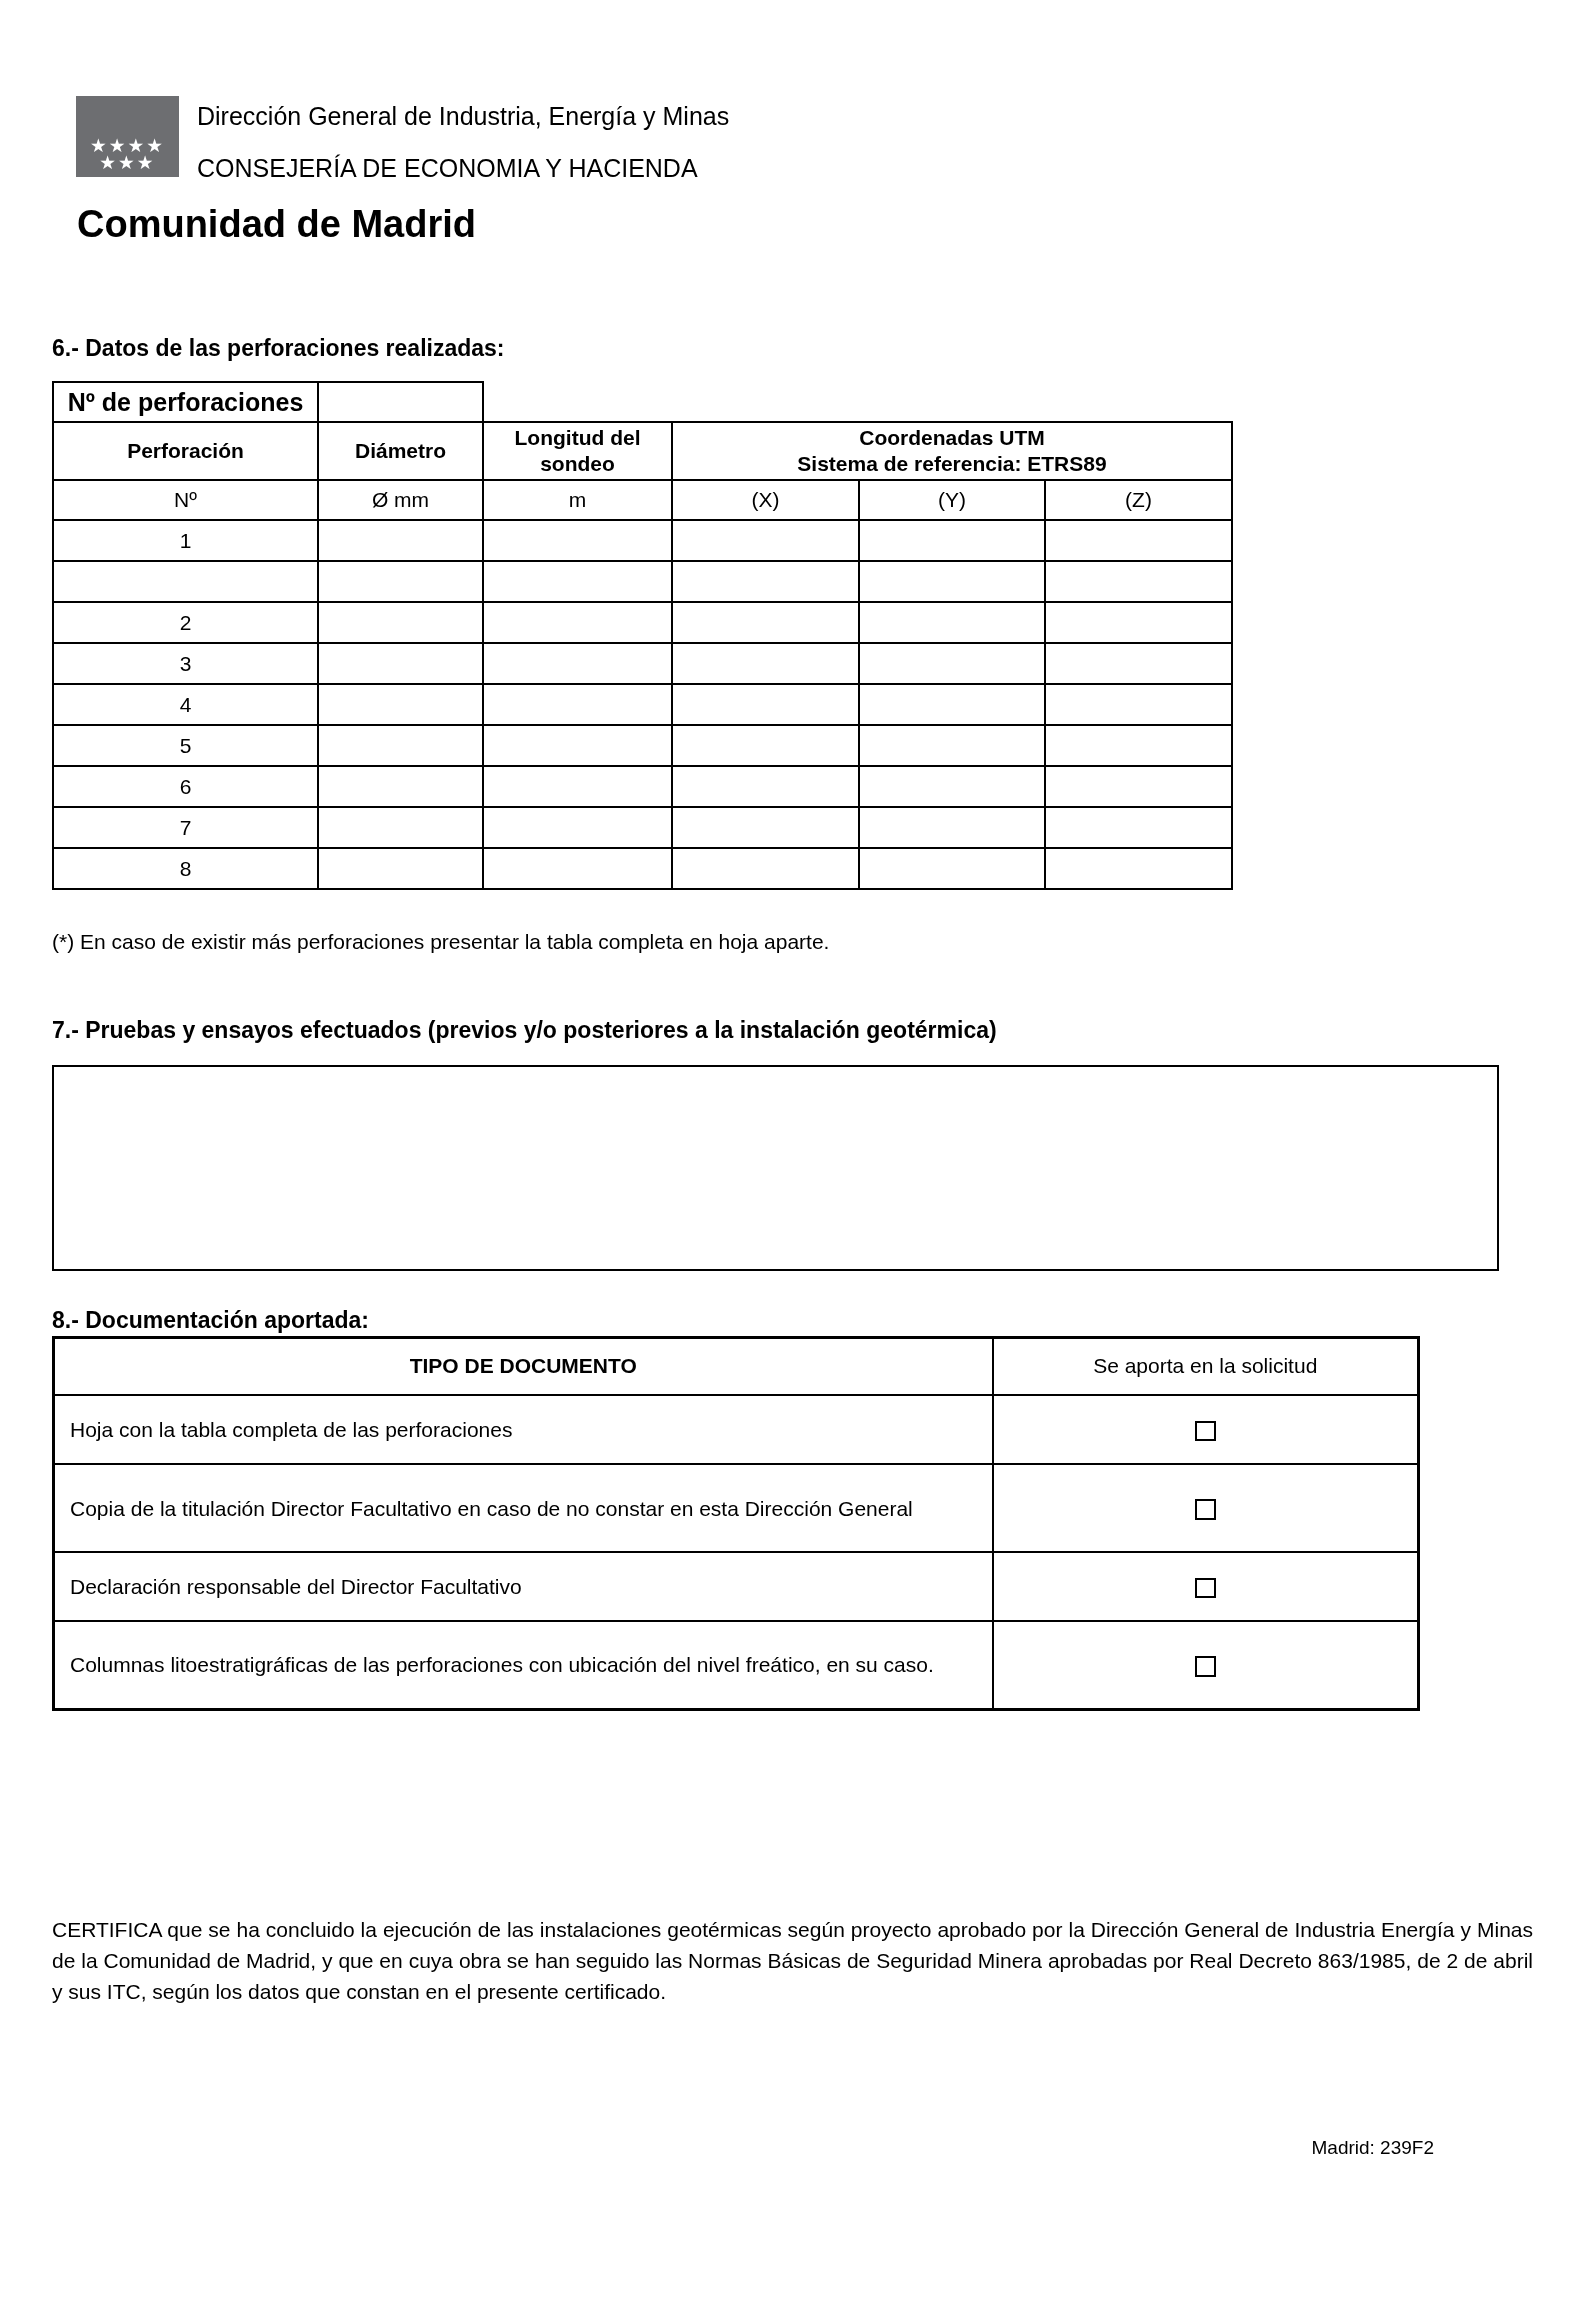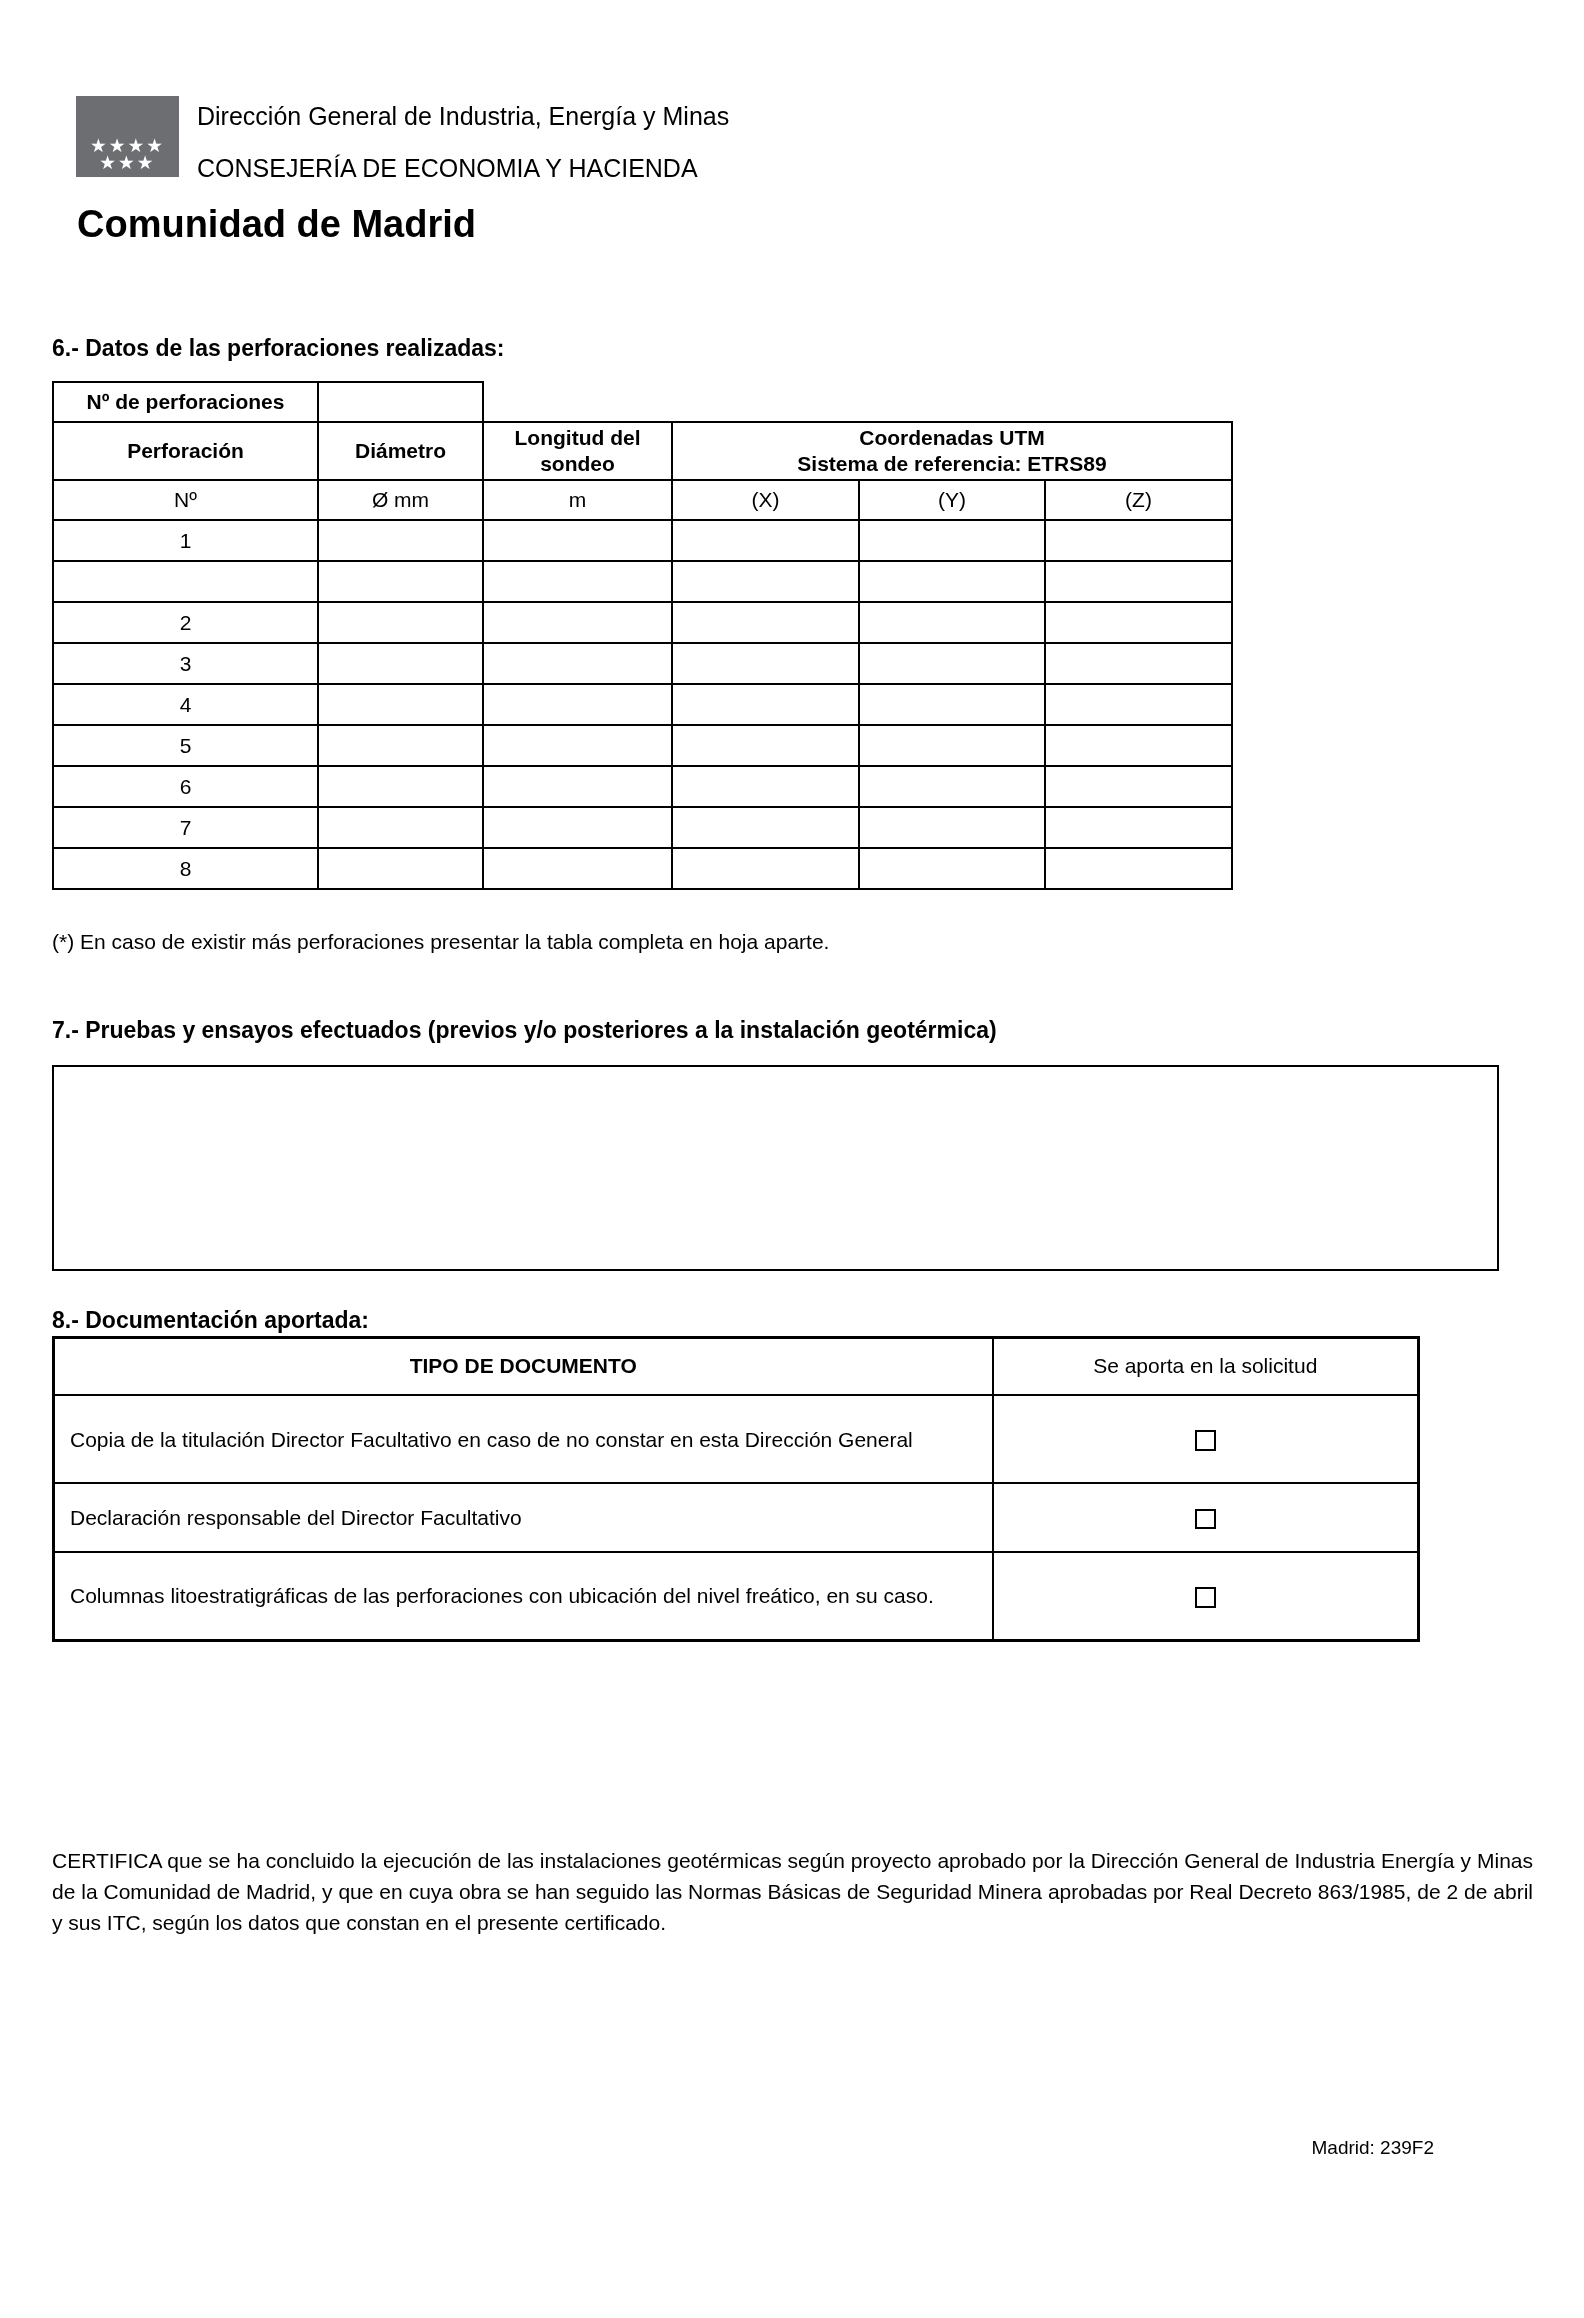--- a/index.html
+++ b/index.html
@@ -29,21 +29,21 @@
   .content { padding:0 51px 0 52px; }
   .sec-title { font-size:23px; font-weight:bold; }
   .sec-title6 { margin-top:89px; }
   .sec-title7 { margin-top:63px; }
   .sec-title8 { margin-top:36px; }
 
   table { border-collapse:collapse; table-layout:fixed; }
 
   
   .count-table { margin-top:19px; }
-  .count-table td { border:2.1px solid #000; height:40px; font-size:21px; }
+  .count-table td { border:2.1px solid #000; height:40px; font-size:25px; }
   .count-label { font-weight:bold; text-align:center; }
 
   
   .perf-table { margin-top:-2.1px; font-size:21px; }
   .perf-table td { border:2.1px solid #000; text-align:center; vertical-align:middle; }
   .head-row td { font-weight:bold; height:58px; line-height:26px; }
   .units-row td { height:40px; }
   .data-row td { height:41px; }
 
   .footnote { margin-top:40px; font-size:21px; }
@@ -217,20 +217,26 @@
     <table class="doc-table">
       <colgroup>
           <col style="width:939px">
           <col style="width:426px">
         </colgroup>
       <tbody>
         <tr class="doc-head">
           <td class="doc-col1-header">TIPO DE DOCUMENTO</td>
           <td class="doc-col2-header">Se aporta en la solicitud</td>
         </tr>
+        <tr class="doc-row dr1">
+          <td class="doc-label">Hoja con la tabla completa de las perforaciones</td>
+          <td class="doc-check">
+            <span class="checkbox"></span>
+          </td>
+        </tr>
         <tr class="doc-row dr3">
           <td class="doc-label">Copia de la titulación Director Facultativo en caso de no constar en esta Dirección General</td>
           <td class="doc-check">
             <span class="checkbox"></span>
           </td>
         </tr>
         <tr class="doc-row dr2">
           <td class="doc-label">Declaración responsable del Director Facultativo</td>
           <td class="doc-check">
             <span class="checkbox"></span>

